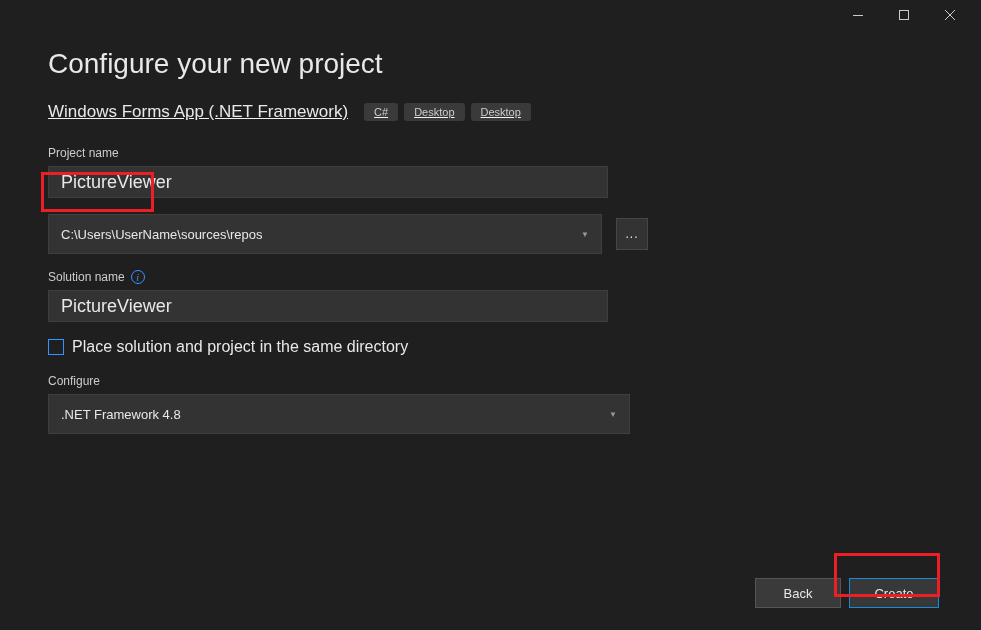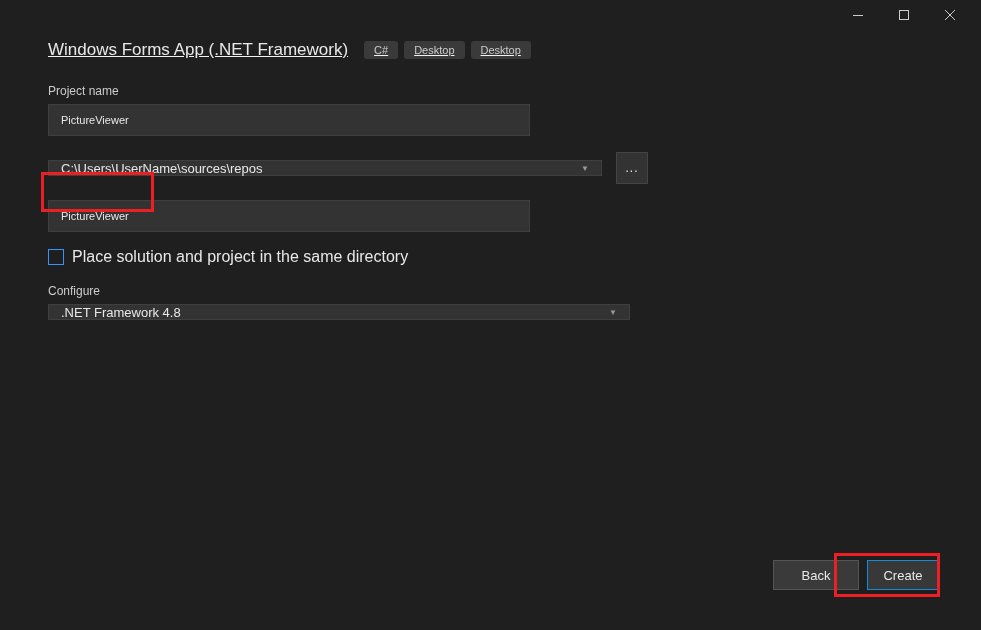--- a/index.html
+++ b/index.html
@@ -101,33 +101,33 @@
       font-family: Georgia, serif;
     }
 
     .input-row {
       display: flex;
       align-items: center;
       gap: 14px;
     }
 
     .text-input {
-      width: 482px;
+      width: 560px;
       height: 32px;
       background-color: #333333;
       border: 1px solid #3f3f3f;
       color: #e8e8e8;
-      font-size: 11px;
+      font-size: 18px;
       padding: 0 12px;
       outline: none;
     }
 
     .dropdown {
       width: 582px;
-      height: 16px;
+      height: 40px;
       background-color: #333333;
       border: 1px solid #3f3f3f;
       color: #e8e8e8;
       font-size: 13px;
       padding: 0 12px;
       display: flex;
       align-items: center;
       justify-content: space-between;
       position: relative;
     }
@@ -185,41 +185,41 @@
 
     .highlight-create {
       left: 834px;
       top: 553px;
       width: 106px;
       height: 44px;
     }
 
     .footer {
       position: absolute;
-      bottom: 40px;
+      bottom: 22px;
       right: 42px;
       display: flex;
       gap: 8px;
       margin-top: 8px;
     }
 
     .footer-btn {
       width: 86px;
       height: 30px;
       background-color: #3a3a3a;
       border: 1px solid #555;
       color: #e8e8e8;
       font-size: 13px;
       display: flex;
       align-items: center;
       justify-content: center;
     }
 
     .footer-btn.primary {
-      width: 72px;
+      width: 90px;
       border: 1px solid #148bdc;
       background-color: #383838;
     }
   </style>
 </head>
 <body>
 
 <div class="titlebar">
   <div class="titlebar-btn">
     <svg width="10" height="1" viewBox="0 0 10 1">
@@ -233,20 +233,21 @@
   </div>
   <div class="titlebar-btn">
     <svg width="10" height="10" viewBox="0 0 10 10">
         <line x1="0" y1="0" x2="10" y2="10" stroke="#ccc" stroke-width="1"></line>
         <line x1="10" y1="0" x2="0" y2="10" stroke="#ccc" stroke-width="1"></line>
       </svg>
   </div>
 </div>
 
 <div class="content">
+  <h1 class="page-title">Configure your new project</h1>
 
   <div class="template-row">
     <span class="template-name">Windows Forms App (.NET Framework)</span>
     <div class="tags">
       <span class="tag">C#</span>
       <span class="tag">Desktop</span>
       <span class="tag">Desktop</span>
     </div>
   </div>
 
@@ -259,20 +260,24 @@
     <div class="input-row">
       <div class="dropdown" style="width:554px">
         <span>C:\Users\UserName\sources\repos</span>
         <span class="dropdown-arrow">▼</span>
       </div>
       <div class="browse-btn">...</div>
     </div>
   </div>
 
   <div class="field-group">
+    <div class="field-label">
+      <span>Solution name</span>
+      <span class="info-icon">i</span>
+    </div>
     <input type="text" class="text-input" value="PictureViewer" style="">
   </div>
 
   <div class="checkbox-row">
     <div class="checkbox"></div>
     <span class="checkbox-label">Place solution and project in the same directory</span>
   </div>
 
   <div class="field-group">
     <div class="field-label">Configure</div>

